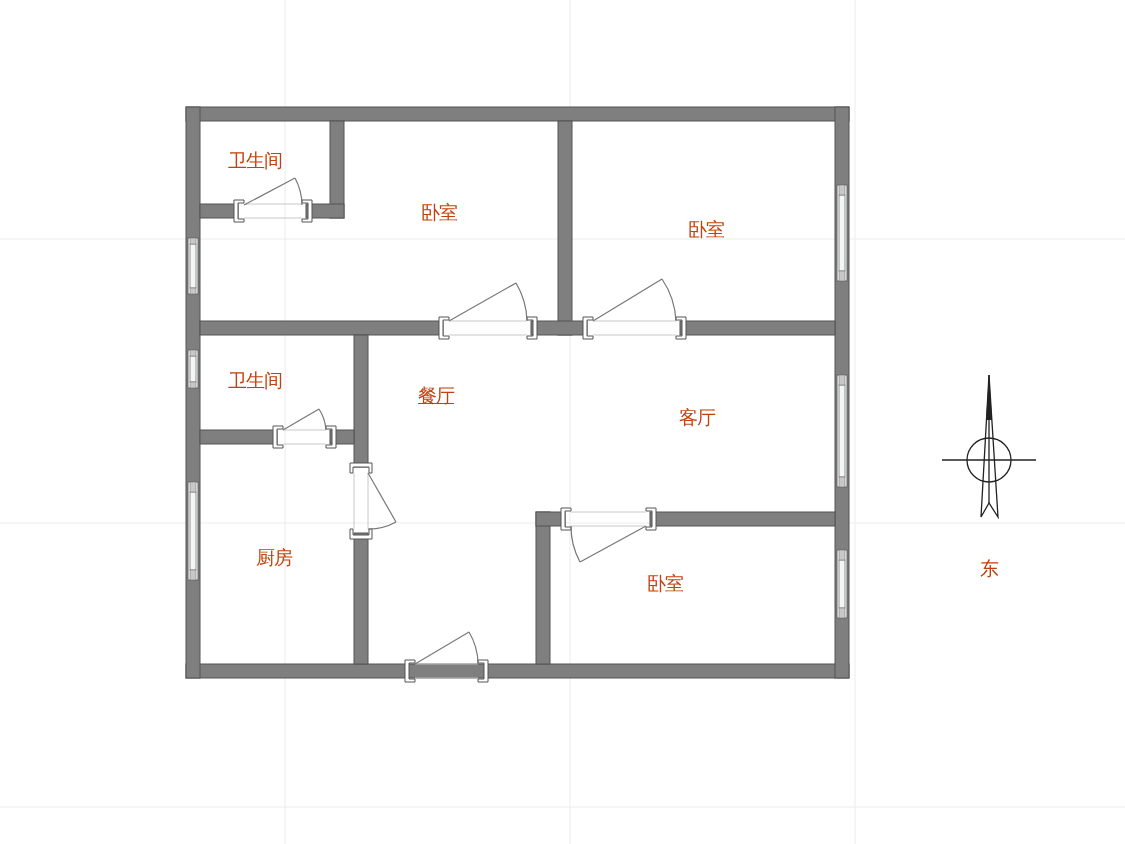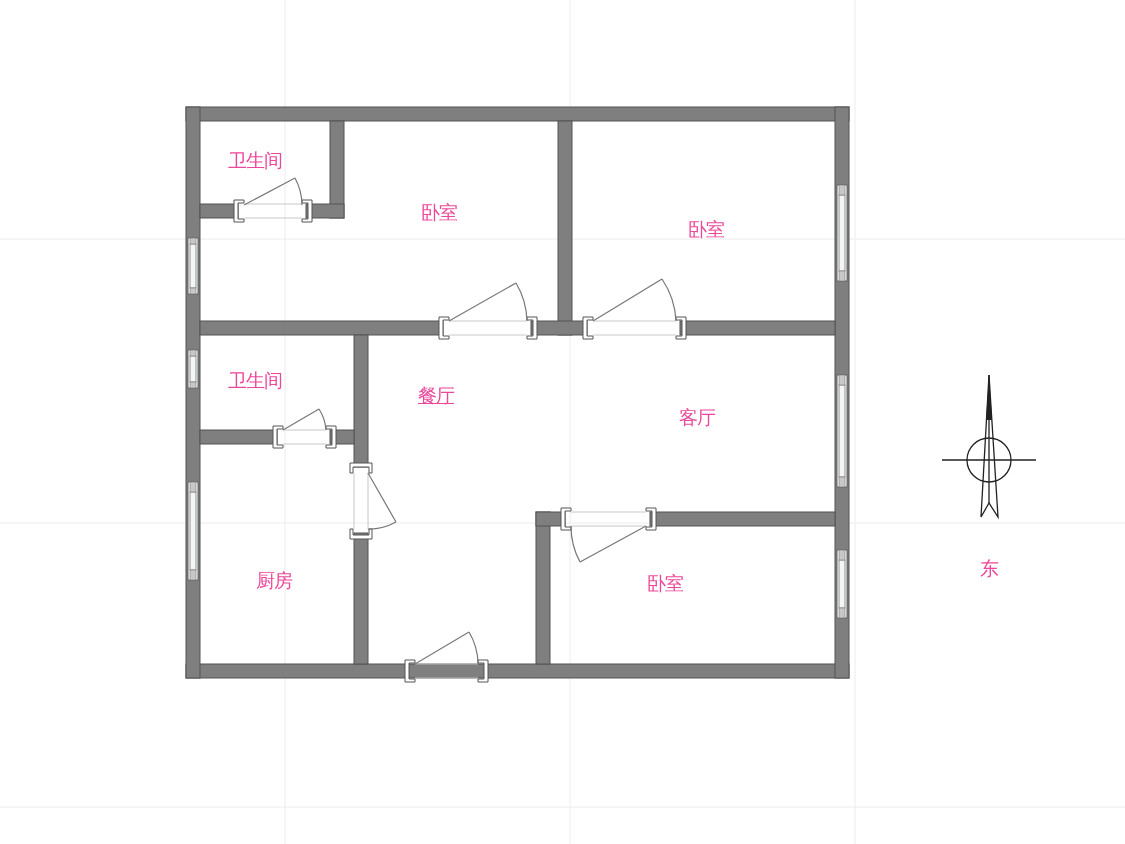--- a/index.html
+++ b/index.html
@@ -6,21 +6,21 @@
     body { width: 1125px; height: 844px; position: relative; overflow: hidden; font-family: "DejaVu Sans", sans-serif; }
     #plan { position: absolute; left: 0; top: 0; width: 1125px; height: 844px; }
     .grid { stroke: #ececec; stroke-width: 1; }
     .wall { fill: #7f7f7f; stroke: #555555; stroke-width: 1; }
     .jamb { fill: #ffffff; stroke: #555555; stroke-width: 1; }
     .doorline { stroke: #c8c8c8; stroke-width: 1; fill: none; }
     .leaf { stroke: #777777; stroke-width: 1.2; fill: none; }
     .win-frame { fill: #ffffff; stroke: #666666; stroke-width: 1; }
     .win-inner { fill: #f3f6f6; stroke: #777777; stroke-width: 0.8; }
     .win-end { fill: #c8c8c8; stroke: #777777; stroke-width: 0.6; }
-    .label { position: absolute; font-size: 19px; color: #ec4899; white-space: nowrap; font-family: "DejaVu Sans", sans-serif; letter-spacing: -1px; }
+    .label { position: absolute; font-size: 19px; color: #c2410c; white-space: nowrap; font-family: "DejaVu Sans", sans-serif; letter-spacing: -1px; }
     .compass-line { stroke: #222222; stroke-width: 1.3; fill: none; }
   </style>
 </head>
 <body>
 
 <svg id="plan" viewBox="0 0 1125 844" xmlns="http://www.w3.org/2000/svg">
 
   <g>
     <line class="grid" x1="285" y1="0" x2="285" y2="844"></line>
     <line class="grid" x1="570" y1="0" x2="570" y2="844"></line>
@@ -173,16 +173,16 @@
     <path d="M989,375 L986,420 L992,420 Z" fill="#222222"></path>
   </g>
 </svg>
 
 <div class="label" style="left:228px; top:148px;">卫生间</div>
 <div class="label" style="left:421px; top:200px;">卧室</div>
 <div class="label" style="left:688px; top:217px;">卧室</div>
 <div class="label" style="left:228px; top:368px;">卫生间</div>
 <div class="label" style="left:418px; top:383px;text-decoration:underline;">餐厅</div>
 <div class="label" style="left:679px; top:405px;">客厅</div>
-<div class="label" style="left:256px; top:545px;margin-top:23px;">厨房</div>
+<div class="label" style="left:256px; top:545px;">厨房</div>
 <div class="label" style="left:647px; top:571px;">卧室</div>
 
 <div class="label" style="left:980px; top:556px;">东</div>
 
 </body></html>

